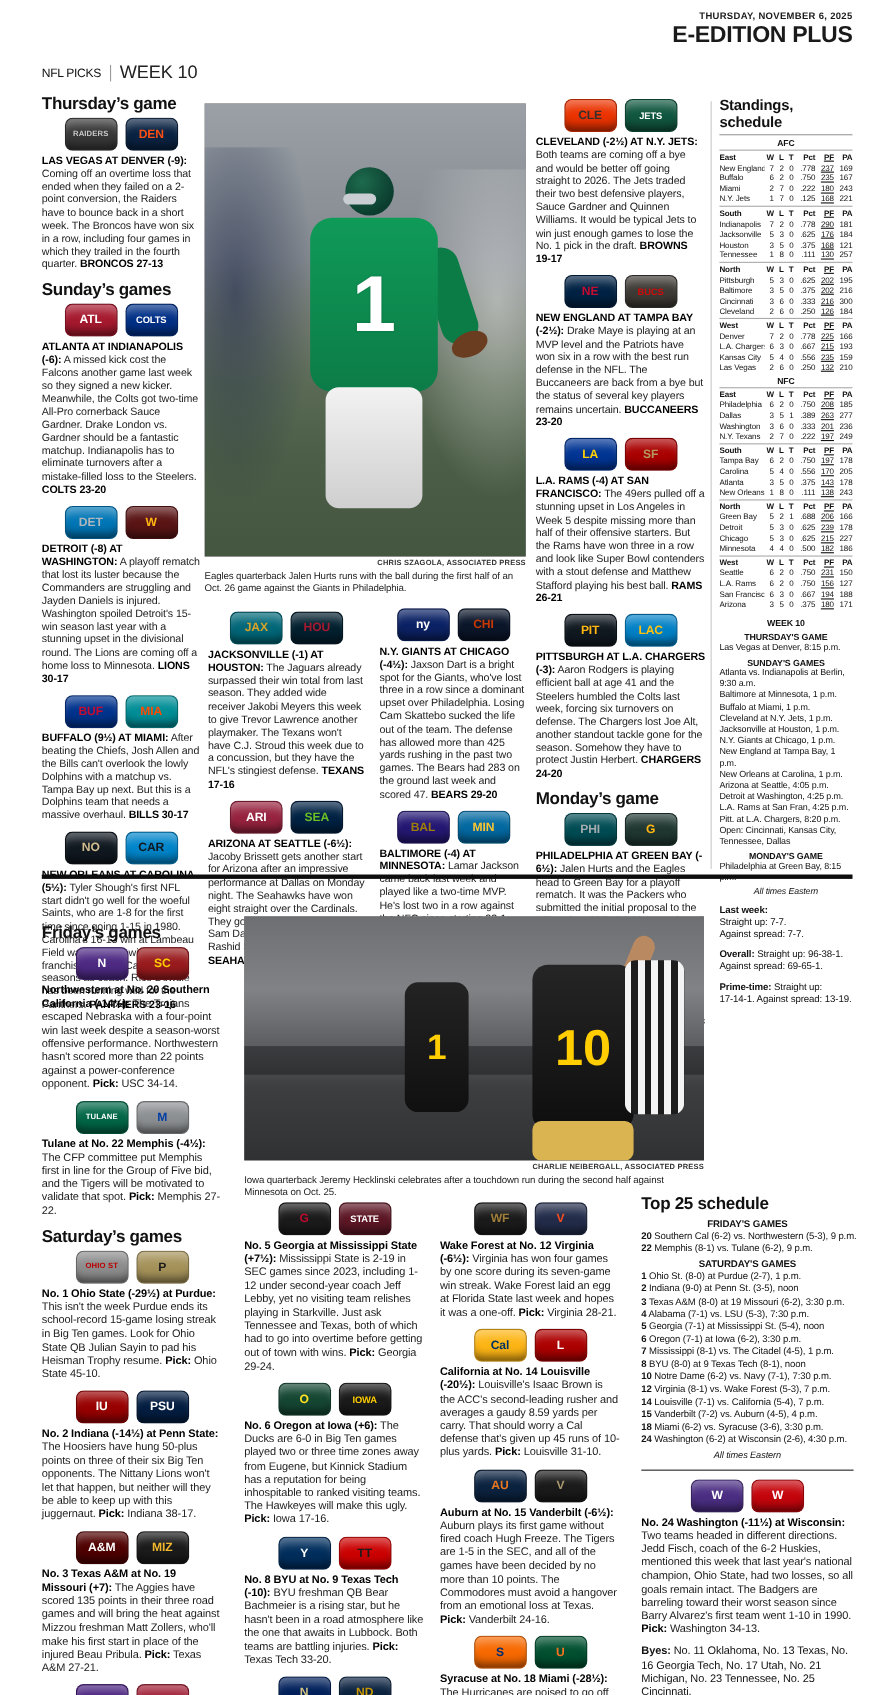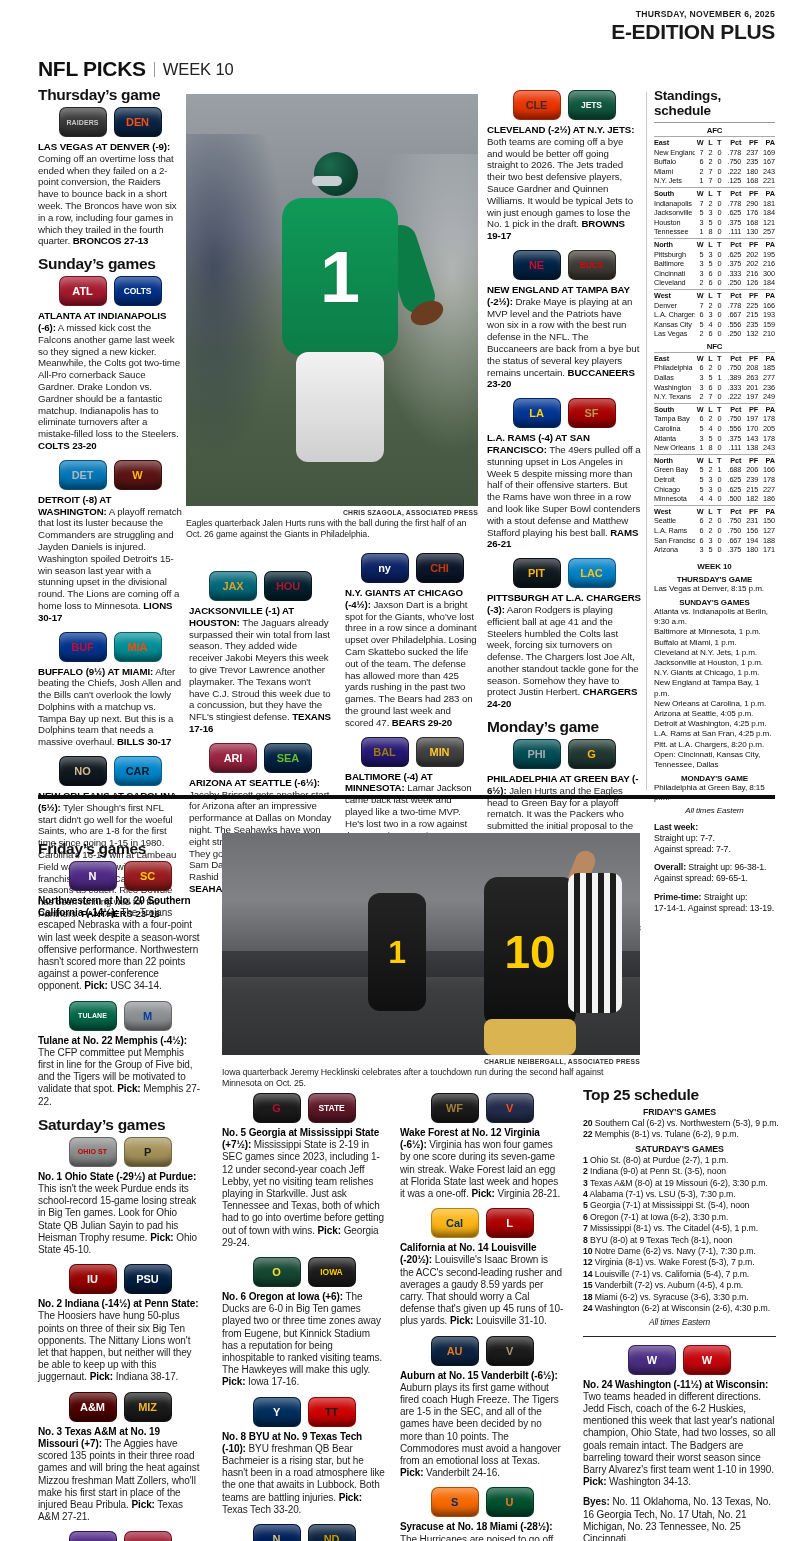--- a/index.html
+++ b/index.html
@@ -4,21 +4,21 @@
 <style>
   html,body{margin:0;padding:0;background:#e8e8e8;}
   .page{position:relative;width:792px;height:1541px;background:#fff;color:#111;
         font-family:"Liberation Sans",sans-serif;overflow:hidden;margin:0 auto;letter-spacing:-0.1px;}
   
   .masthead{position:absolute;top:9px;right:17px;text-align:right;}
   .m-date{font-size:8.6px;font-weight:800;letter-spacing:.3px;color:#1a1a1a;}
   .m-title{font-size:21px;font-weight:800;letter-spacing:-.3px;color:#1a1a1a;margin-top:1px;}
   
   .sec-head{position:absolute;display:flex;align-items:center;gap:8px;}
-  .sec-bold{font-size:21px;font-weight:700;letter-spacing:-.3px;}
+  .sec-bold{font-size:11px;font-weight:400;letter-spacing:-.3px;}
   .sec-sep{width:1px;height:15px;background:#9a9a9a;}
   .sec-week{font-size:16.5px;font-weight:400;color:#222;}
   
   .col{position:absolute;}
   .col-heading{font-size:15.5px;font-weight:800;letter-spacing:-.3px;margin:2px 0 3px;}
   .game{margin-bottom:8px;}
   .logos{display:flex;justify-content:center;gap:7px;margin:2px 0 4px;}
   .logo{width:46px;height:28px;border-radius:7px;display:flex;align-items:center;justify-content:center;
         font-weight:800;font-size:11px;border:1px solid rgba(0,0,0,.28);
         box-shadow:inset 0 11px 9px -6px rgba(255,255,255,.38), inset 0 -10px 9px -6px rgba(0,0,0,.55);}
@@ -60,21 +60,21 @@
      background:repeating-linear-gradient(90deg,#f3f3f3 0 6px,#1c1c1c 6px 12px);}
   .p2-gold{position:absolute;left:262px;top:186px;width:92px;height:36px;border-radius:8px;background:#d9b451;}
   
   .st-title{font-size:13.5px;font-weight:800;letter-spacing:-.2px;border-bottom:1px solid #999;padding-bottom:4px;margin-bottom:2px;}
   .st-conf{text-align:center;font-weight:800;font-size:7.8px;margin:3px 0 1px;}
   .st-row{display:flex;font-size:7.3px;line-height:9.6px;white-space:nowrap;}
   .st-row.hd{font-weight:800;border-top:1px solid #aaa;margin-top:1px;padding-top:1px;}
   .st-team{width:41px;overflow:hidden;}
   .st-n{width:9px;text-align:right;}
   .st-pct{width:20px;text-align:right;}
-  .st-pf{width:17px;text-align:right;}
+  .st-pf{width:17px;text-align:right;text-decoration:underline;}
   .st-pa{width:17px;text-align:right;}
   .sched-week{text-align:center;font-weight:800;font-size:8px;margin-top:7px;}
   .sched-title{text-align:center;font-weight:800;font-size:8px;margin-top:4px;}
   .sched-line{margin:0;font-size:8.1px;line-height:10.2px;}
   .sched-note{text-align:center;font-style:italic;font-size:8px;margin-top:2px;}
   .rec{margin:7px 0 0;font-size:8.8px;line-height:11.2px;}
   .rec b{font-weight:800;}
   .rec .rtext{white-space:pre-line;}
   
   .vrule{position:absolute;width:1px;background:#c9c9c9;}
@@ -158,21 +158,21 @@
     <div class="p1-mask"></div>
     <div class="p1-jersey">
         <span class="p1-num">1</span>
       </div>
     <div class="p1-ball"></div>
     <div class="p1-pants"></div>
   </figure>
   <div class="credit" style="left:186px;top:509px;width:292px;">CHRIS SZAGOLA, ASSOCIATED PRESS</div>
   <div class="caption" style="left:186px;top:518px;width:292px;">Eagles quarterback Jalen Hurts runs with the ball during the first half of an Oct. 26 game against the Giants in Philadelphia.</div>
 
-  <section class="col" style="left:189px;top:569px;width:143px;">
+  <section class="col" style="left:189px;top:554px;width:143px;">
     <div>
         <div class="game">
     <div class="logos">
       <span class="logo" style="background-color: rgb(0, 103, 120); color: rgb(215, 162, 42);">JAX</span>
       <span class="logo" style="background-color: rgb(3, 32, 47); color: rgb(167, 25, 48);">HOU</span>
     </div>
     <p class="gtext"><b class="gtitle">JACKSONVILLE (-1) AT HOUSTON:</b> <span>The Jaguars already surpassed their win total from last season. They added wide receiver Jakobi Meyers this week to give Trevor Lawrence another playmaker. The Texans won't have C.J. Stroud this week due to a concussion, but they have the NFL's stingiest defense.</span> <b class="gresult">TEXANS 17-16</b></p>
   </div>
         <div class="game">
     <div class="logos">
@@ -188,21 +188,21 @@
         <div class="game">
     <div class="logos">
       <span class="logo" style="background-color: rgb(11, 34, 101); color: rgb(255, 255, 255);">ny</span>
       <span class="logo" style="background-color: rgb(11, 22, 42); color: rgb(200, 56, 3);">CHI</span>
     </div>
     <p class="gtext"><b class="gtitle">N.Y. GIANTS AT CHICAGO (-4½):</b> <span>Jaxson Dart is a bright spot for the Giants, who've lost three in a row since a dominant upset over Philadelphia. Losing Cam Skattebo sucked the life out of the team. The defense has allowed more than 425 yards rushing in the past two games. The Bears had 283 on the ground last week and scored 47.</span> <b class="gresult">BEARS 29-20</b></p>
   </div>
         <div class="game">
     <div class="logos">
       <span class="logo" style="background-color: rgb(36, 23, 115); color: rgb(158, 124, 12);">BAL</span>
-      <span class="logo" style="background-color: #404040; color: rgb(255, 198, 47);">MIN</span>
+      <span class="logo" style="background-color: #0369a1; color: rgb(255, 198, 47);">MIN</span>
     </div>
     <p class="gtext"><b class="gtitle">BALTIMORE (-4) AT MINNESOTA:</b> <span>Lamar Jackson came back last week and played like a two-time MVP. He's lost two in a row against the NFC since starting 23-1. J.J. McCarthy also returned last week and played well in a surprising win at Detroit.</span> <b class="gresult">RAVENS 30-23</b></p>
   </div>
       </div>
   </section>
 
   <section class="col" style="left:487px;top:88px;width:154px;">
     <div>
         <div class="game">
     <div class="logos">

